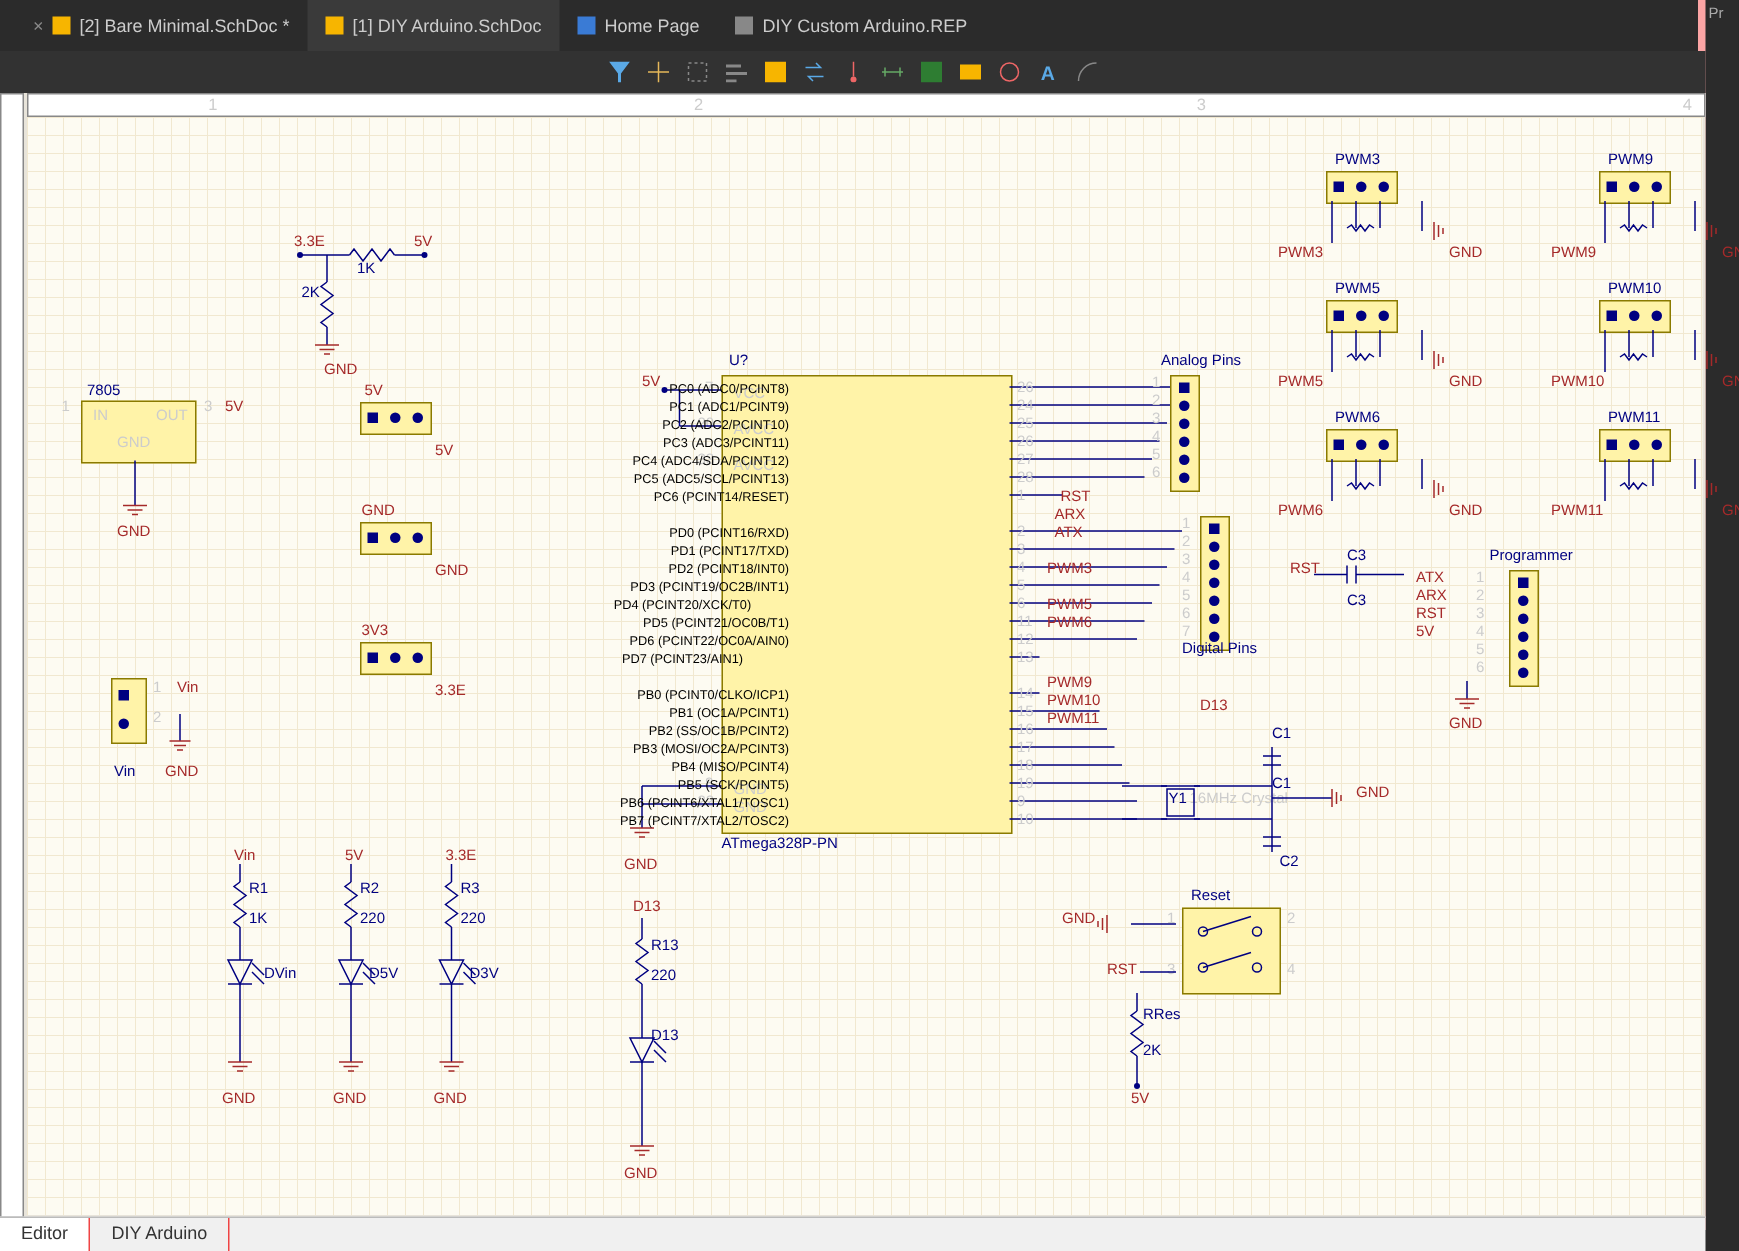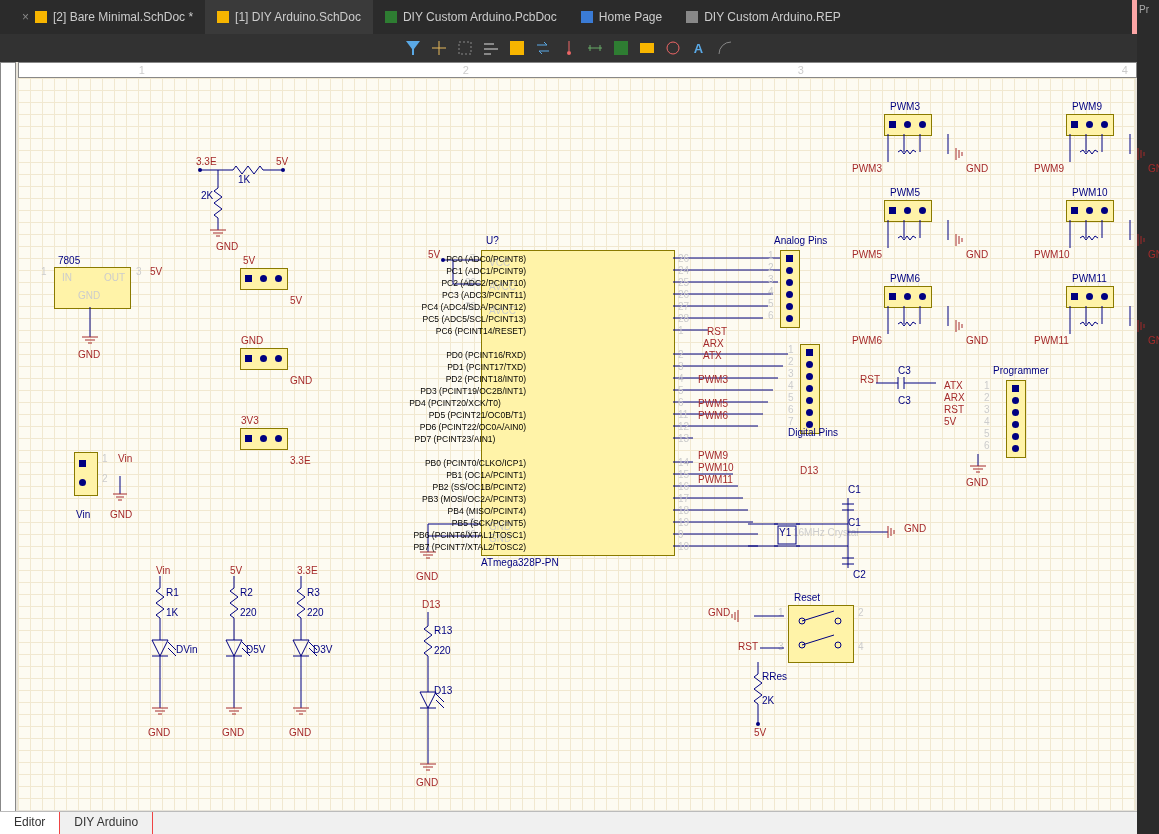--- a/index.html
+++ b/index.html
@@ -49,24 +49,20 @@
   <div class="tab">
     <span class="close">×</span>
     <span class="ficon ic-sch"></span>
     <span>[2] Bare Minimal.SchDoc *</span>
   </div>
   <div class="tab active">
     <span class="ficon ic-sch"></span>
     <span>[1] DIY Arduino.SchDoc</span>
   </div>
   <div class="tab">
-    <span class="ficon ic-pcb"></span>
-    <span>DIY Custom Arduino.PcbDoc</span>
-  </div>
-  <div class="tab">
     <span class="ficon ic-home"></span>
     <span>Home Page</span>
   </div>
   <div class="tab">
     <span class="ficon ic-rep"></span>
     <span>DIY Custom Arduino.REP</span>
   </div>
 </div>
 
 <div class="side-r">

